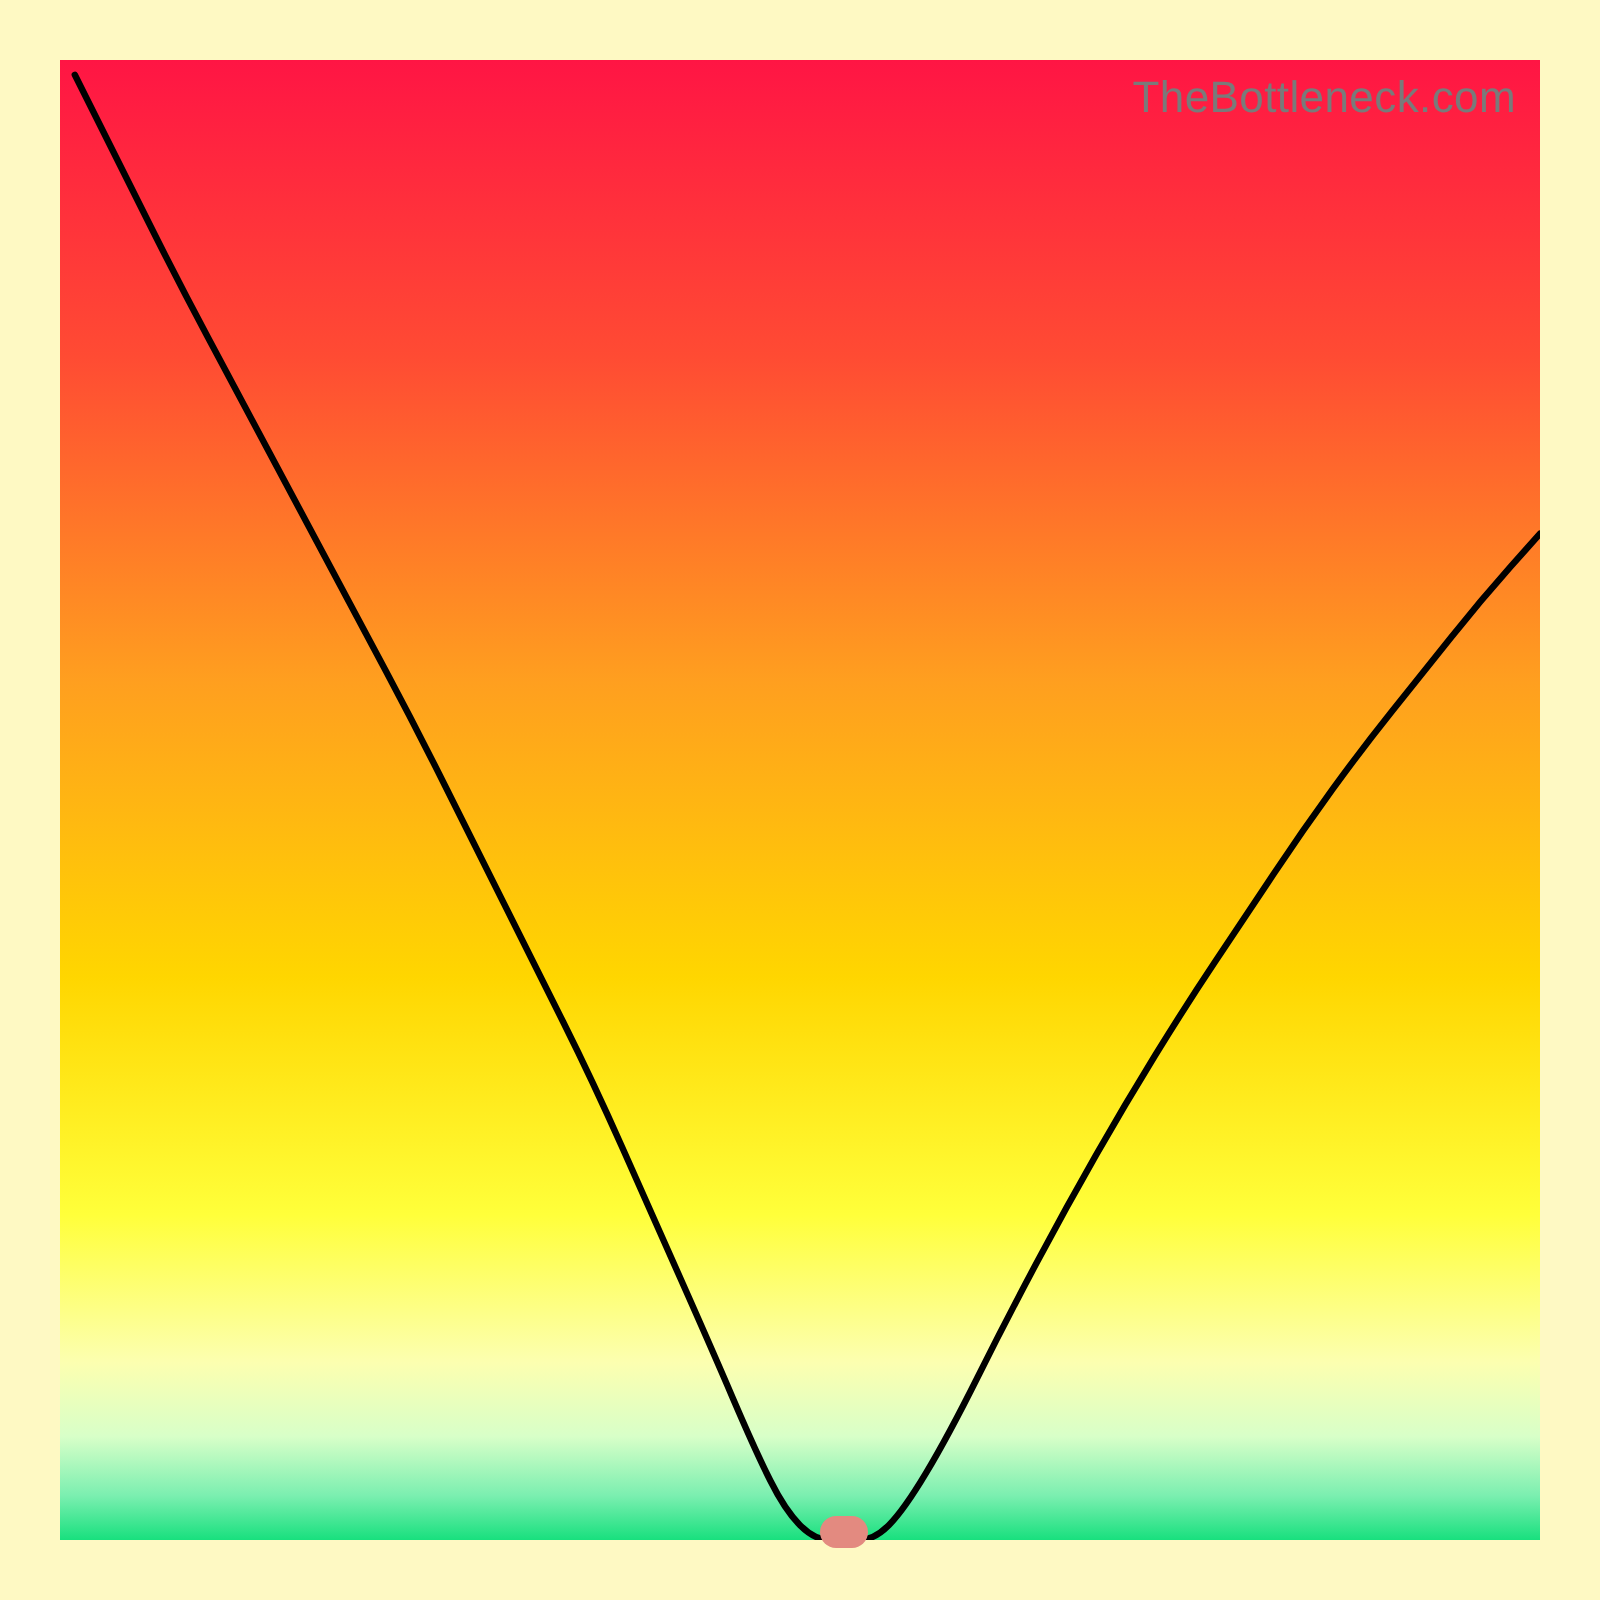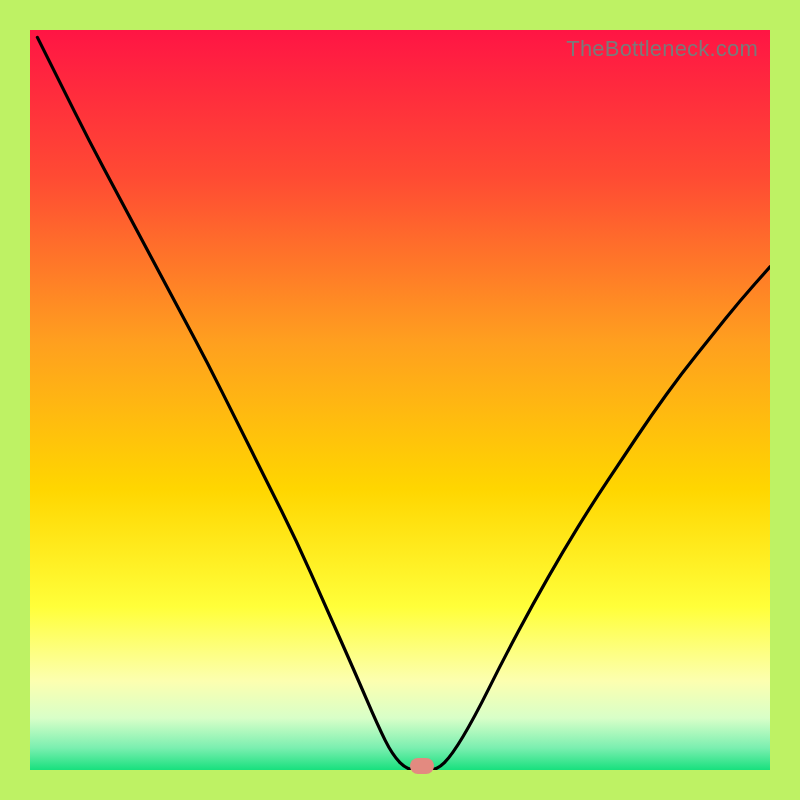--- a/index.html
+++ b/index.html
@@ -8,21 +8,21 @@
     width: 800px;
     height: 800px;
     background: #000;
     overflow: hidden;
     font-family: Arial, Helvetica, sans-serif;
   }
   .frame {
     position: relative;
     width: 800px;
     height: 800px;
-    background: #bef264;
+    background: #fef9c3;
   }
   .plot-area {
     position: absolute;
     left: 30px;
     top: 30px;
     width: 740px;
     height: 740px;
   }
   .gradient-bg {
     position: absolute;

